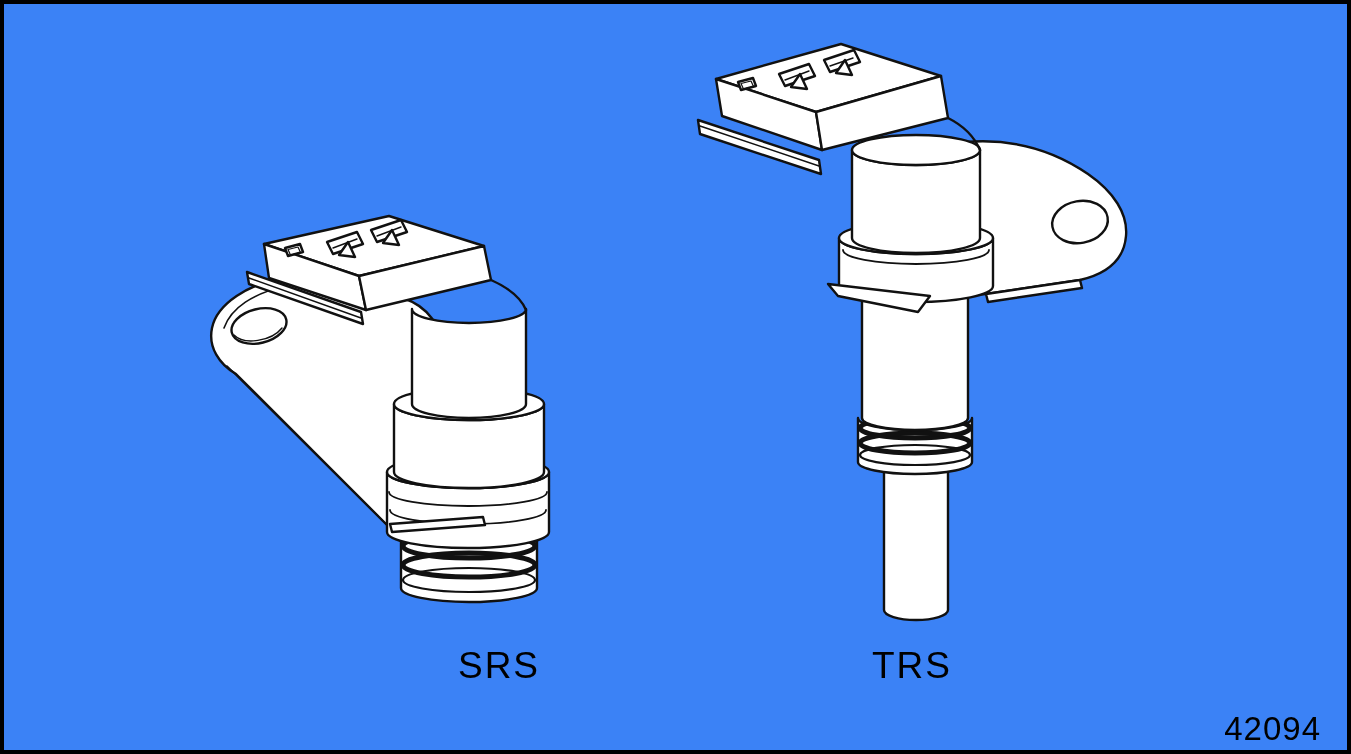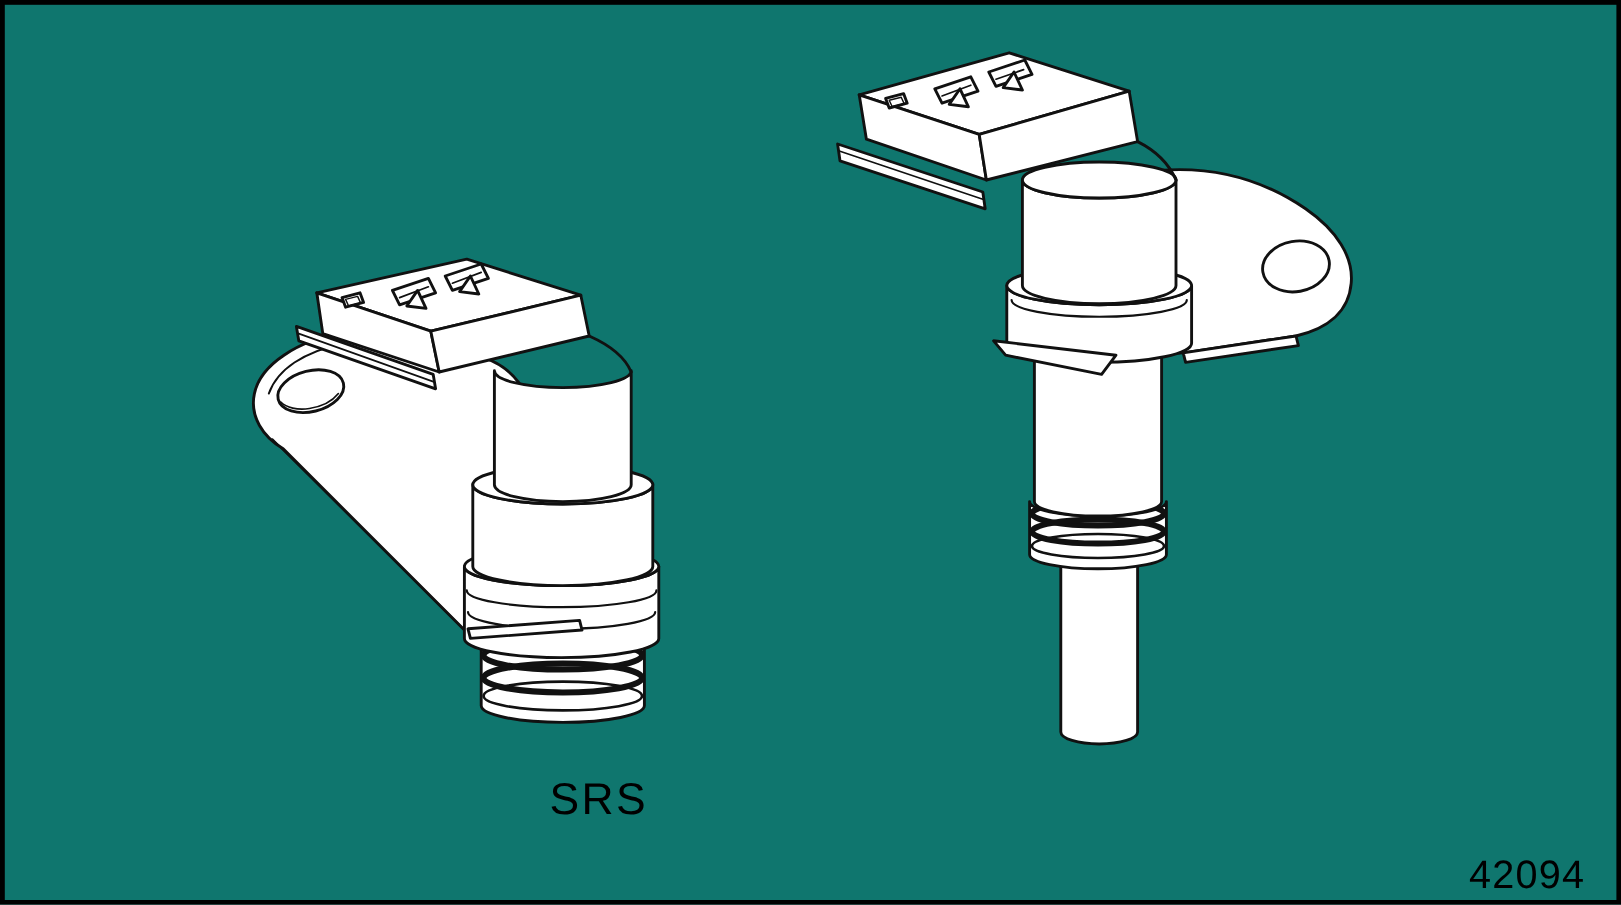--- a/index.html
+++ b/index.html
@@ -5,21 +5,21 @@
   html, body {
     margin: 0;
     padding: 0;
     background: #e8e8e8;
     font-family: "Liberation Sans", sans-serif;
   }
   .figure-canvas {
     position: relative;
     width: 1351px;
     height: 754px;
-    background: #0f766e;
+    background: #3b82f6;
     border: 4px solid #000000;
     box-sizing: border-box;
     overflow: hidden;
   }
   .sensor-svg {
     position: absolute;
     display: block;
   }
   #srs-svg { left: 185px; top: 210px; width: 400px; height: 430px; }
   #trs-svg { left: 672px; top: 30px;  width: 480px; height: 600px; }
@@ -160,16 +160,17 @@
         <g>
           <path d="M 62,48 L 77,44 L 80,52 L 65,56 Z"></path>
           <path d="M 65,49.5 L 75,47 L 77.5,52.5 L 67.5,55 Z" fill="none" stroke-width="1.2"></path>
         </g>
       </g>
     </g>
   </svg>
 
   <div id="srs-label" class="sensor-label">SRS</div>
 
+  <div id="trs-label" class="sensor-label">TRS</div>
 
   <div class="figure-number">42094</div>
 
 </div>
 
 </body></html>

